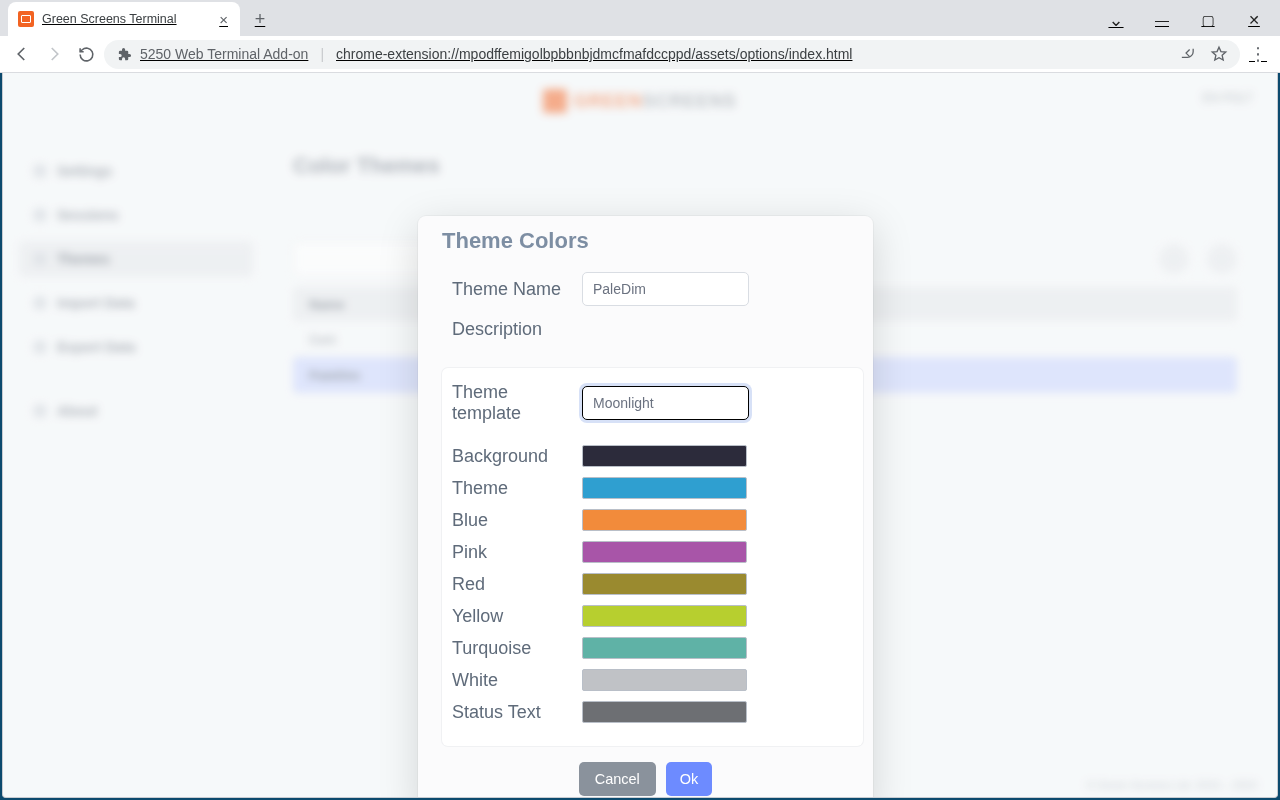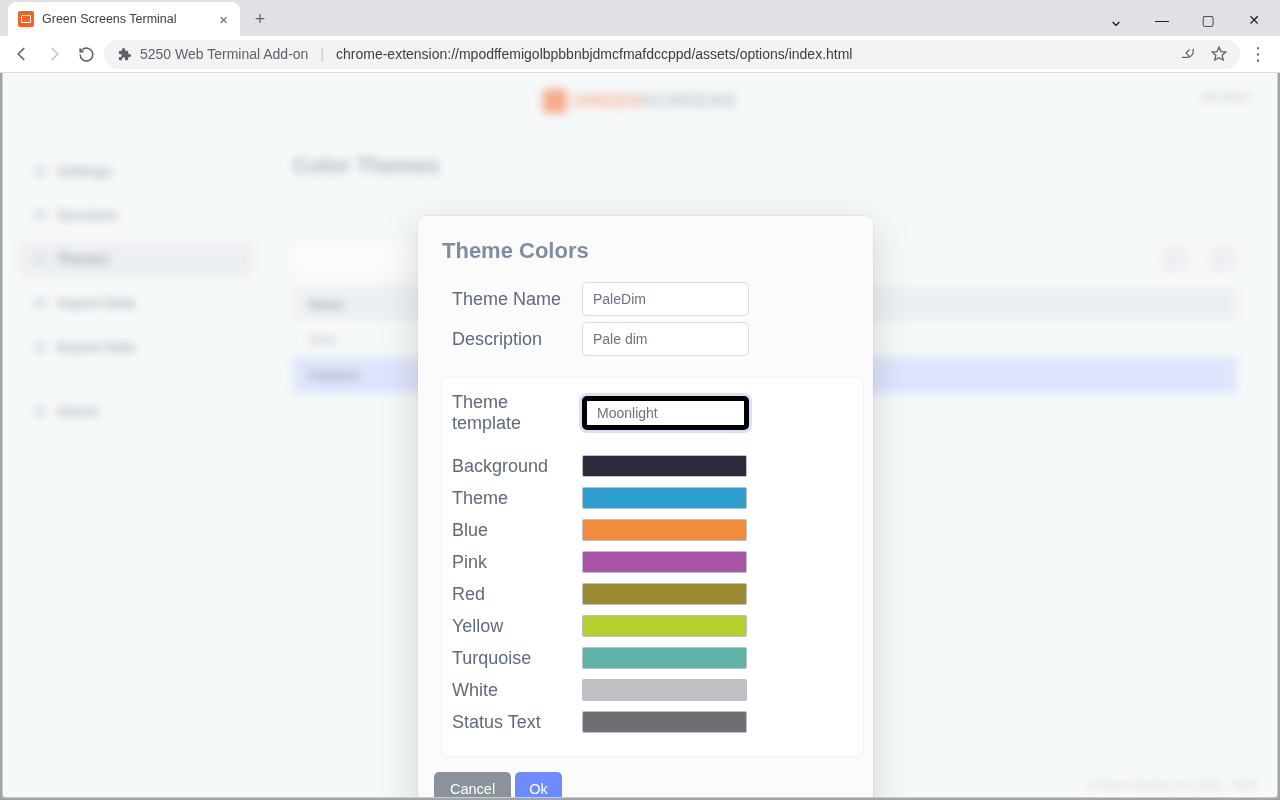--- a/index.html
+++ b/index.html
@@ -1,18 +1,18 @@
 <!DOCTYPE html>
 <html><head>
 <meta charset="utf-8">
 <style>
   * { box-sizing: border-box; margin: 0; padding: 0; }
   html, body { width: 1280px; height: 800px; font-family: "Segoe UI", Arial, sans-serif; overflow: hidden; background:#fff;}
   
-  .browser { width:1280px; height:800px; display:flex; flex-direction:column; background:#a3a3a3; }
+  .browser { width:1280px; height:800px; display:flex; flex-direction:column; background:#0c4a6e;text-decoration:underline; }
   .tabbar { height:36px; background:#dfe1e5; display:flex; align-items:flex-end; padding-left:8px; }
   .tab { background:#fff; height:34px; width:232px; border-top-left-radius:8px; border-top-right-radius:8px; display:flex; align-items:center; padding:0 10px; font-size:12.5px; color:#3c4043; position:relative;}
   .tab .favicon { width:16px; height:16px; background:#f26322; border-radius:2px; margin-right:8px; display:flex; align-items:center; justify-content:center;}
   .tab .favicon::before { content:""; width:8px; height:6px; border:1.5px solid #fff; border-radius:1px; display:block;}
   .tab .close { margin-left:auto; font-size:15px; color:#5f6368; padding:0 2px;}
   .newtab { width:28px; height:28px; display:flex; align-items:center; justify-content:center; font-size:18px; color:#5f6368; margin-left:6px; margin-bottom:3px;}
   .windowctrls { margin-left:auto; display:flex; height:32px; align-items:center; padding-right:4px; gap:2px;}
   .winbtn { width:44px; height:30px; display:flex; align-items:center; justify-content:center; font-size:14px; color:#222;}
   .winbtn.chev { font-size:18px; }
   .addrrow { height:37px; background:#fff; display:flex; align-items:center; padding:12px 8px; border-bottom:1px solid #dadce0; gap:4px;}
@@ -48,31 +48,31 @@
   .tablerow{ height:36px; display:flex; align-items:center; padding:0 16px; font-size:13px; color:#6b7280;}
   .tablerow.sel{ background:#c7d2fe; border-radius:4px; color:#4b5563; font-weight:600;}
   .bluepill{ width:28px; height:28px; border-radius:50%; background:#6d8bff; margin:10px auto 0 400px;}
   .footer { position:absolute; bottom:6px; right:20px; font-size:11px; color:#9aa1ab;}
 
   
   .overlay { position:absolute; inset:0; background:rgba(248,249,250,0.4);}
 
   
   .dialog { position:absolute; left:415px; top:143px; width:455px; background:#fbfbfc; border-radius:8px; box-shadow: 0 10px 40px rgba(0,0,0,.15), 0 0 0 1px rgba(0,0,0,.03); padding-bottom:14px;}
-  .dlg-title { font-size:22px; font-weight:600; color:#7d8ea3; padding:22px 24px 14px 24px;}
+  .dlg-title { font-size:22px; font-weight:600; color:#7d8ea3; padding:12px 24px 14px 24px;}
   .dlg-section { padding:4px 24px 12px 34px; }
   .dlg-section.colors { background:#fff; margin:4px 10px 4px 24px; border-radius:6px; padding:14px 10px 16px 10px; box-shadow:0 0 0 1px #f0f1f3;}
   .row { display:flex; align-items:center; min-height:34px; margin-bottom:6px;}
   .row .lab { width:130px; font-size:18px; color:#5f6b7a; }
   .row input[type=text] { width:167px; height:34px; border:1px solid #d9dde3; border-radius:5px; padding:0 10px; font-size:14px; color:#6b7280; background:#fff;}
-  .row.template input[type=text] { border:5px solid #000000; box-shadow:0 0 0 3px #d7e1f7; outline:none; color:#6b7280;}
+  .row.template input[type=text] { border:1px solid #000000; box-shadow:0 0 0 3px #d7e1f7; outline:none; color:#6b7280;}
   .row.template { margin-bottom:18px; }
   .row.color { min-height:28px; margin-bottom:4px;}
   .swatch { width:165px; height:22px; border:1px solid #b9bfc8; border-radius:2px;}
-  .dlg-footer { display:flex; justify-content:flex-start; gap:4px; padding:12px 16px 2px 16px;}
+  .dlg-footer { display:flex; justify-content:center; gap:10px; padding:12px 16px 2px 16px;}
   .btn { height:34px; padding:0 16px; border:none; border-radius:5px; font-size:14.5px; font-weight:500; cursor:pointer; color:#fff; display:flex; align-items:center;}
   .btn.cancel { background:#8a929c; }
   .btn.ok { background:#6d8bff; padding:0 14px;}
   svg { display:block; }
 </style>
 </head>
 <body>
 
 <div class="browser">
   <div class="tabbar">
@@ -198,21 +198,20 @@
     <div class="dialog">
       <div class="dlg-title">Theme Colors</div>
 
       <div class="dlg-section">
         <div class="row">
           <span class="lab">Theme Name</span>
           <input type="text" value="PaleDim" style="">
         </div>
         <div class="row">
           <span class="lab">Description</span>
-          <input type="text" value="Pale dim" style="">
         </div>
       </div>
 
       <div class="dlg-section colors">
         <div class="row template">
           <span class="lab">Theme template</span>
           <input type="text" value="Moonlight" style="">
         </div>
         <div id="color-rows">
             <div class="row color">

